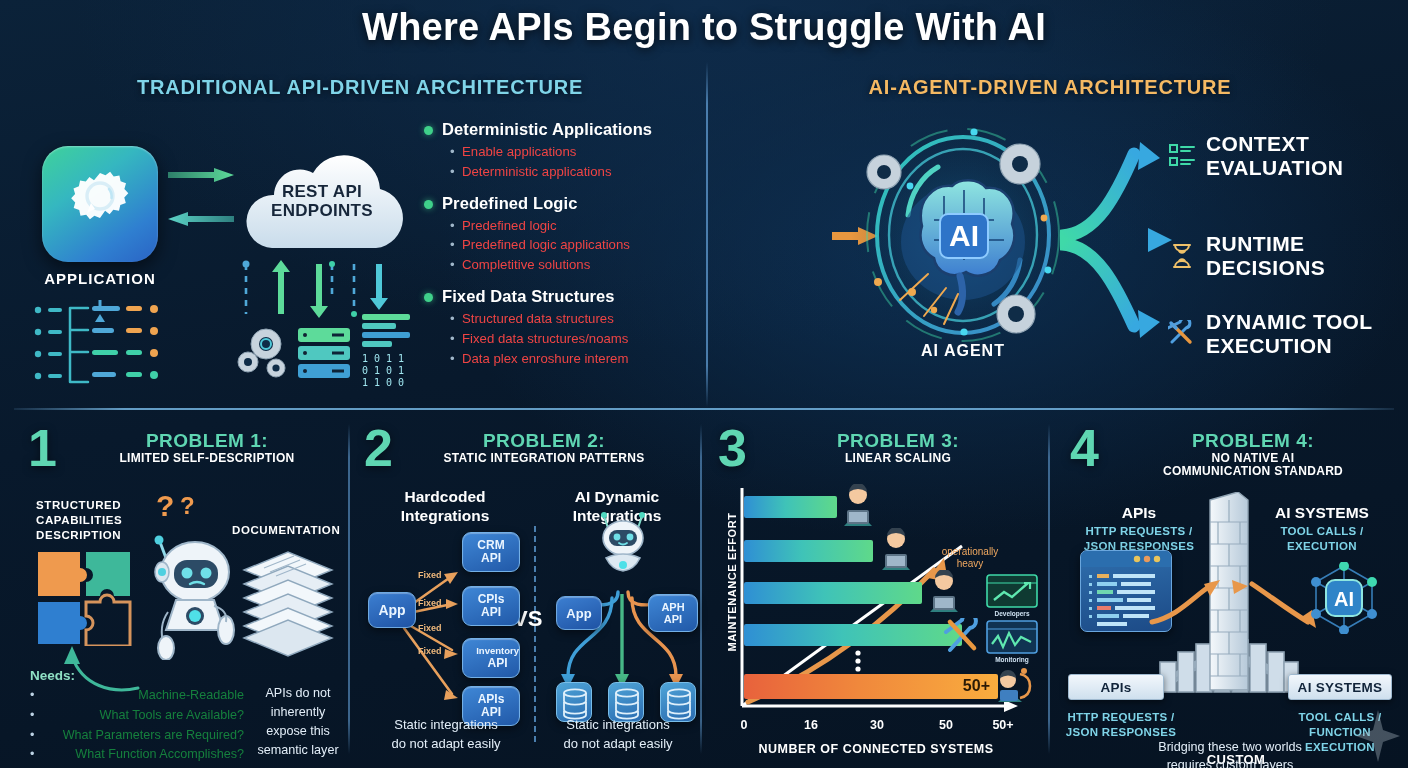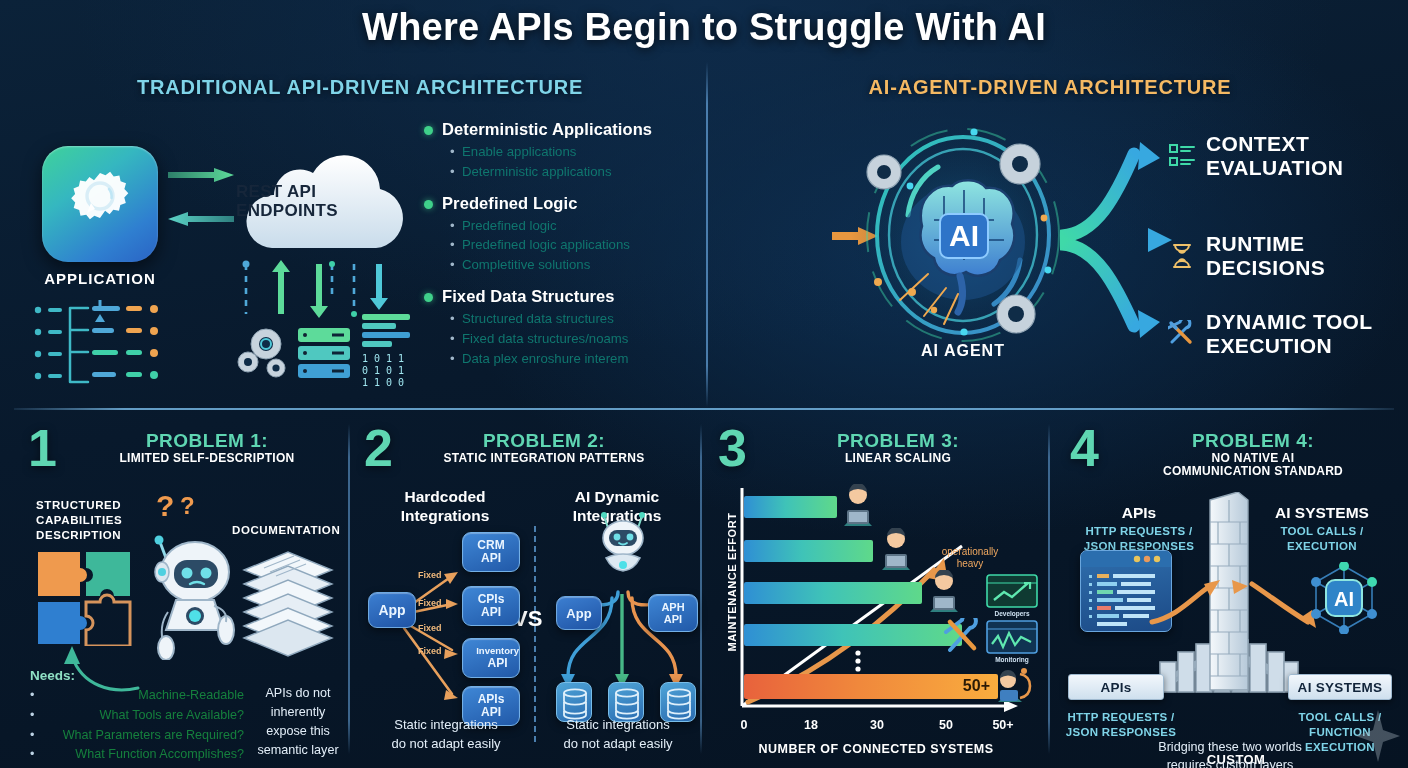--- a/index.html
+++ b/index.html
@@ -63,40 +63,40 @@
   .code-art { position:absolute; left:30px; top:300px; width:140px; height:96px; }
 
   .arrow-row { position:absolute; left:168px; top:168px; width:66px; height:14px; }
   .arrow-row2{ position:absolute; left:168px; top:212px; width:66px; height:14px; }
 
   
   .cloud {
     position:absolute; left:236px; top:148px; width:172px; height:110px;
   }
   .cloud-text {
-    position:absolute; left:236px; top:182px; width:172px; text-align:left;
+    position:absolute; left:236px; top:182px; width:172px; text-align:center;
     font-size:17px; font-weight:bold; color:#16263a; line-height:1.12; letter-spacing:.3px;
     text-shadow:none;
   }
   .stack-zone { position:absolute; left:236px; top:258px; width:180px; height:140px; }
 
   
   .blist { position:absolute; left:424px; top:120px; width:270px; }
   .bl-item { margin-bottom:12px; }
   .bl-head {
     font-size:16.5px; font-weight:bold; color:#ffffff; position:relative;
     padding-left:18px; letter-spacing:.1px;
   }
   .bl-dot {
     position:absolute; left:0; top:6px; width:9px; height:9px; border-radius:50%;
     background:#3fd08a; box-shadow:0 0 6px rgba(63,208,138,.65);
   }
   .bl-sub { padding-left:26px; margin-top:3px; }
   .bl-sub li {
-    list-style:none; font-size:13.2px; color:#0f766e; line-height:1.5; position:relative; padding-left:12px;
+    list-style:none; font-size:13.2px; color:#ef4444; line-height:1.5; position:relative; padding-left:12px;
   }
   .bl-sub li:before { content:"•"; position:absolute; left:0; color:#9fb6c9; }
 
   
   .query-label {
     position:absolute; left:712px; top:206px; width:120px; text-align:center;
     font-size:17px; font-weight:bold; color:#ffffff; line-height:1.2;
   }
   .query-arrow { position:absolute; left:832px; top:226px; width:46px; height:20px; }
   .brain-wrap { position:absolute; left:848px; top:120px; width:230px; height:230px; }
@@ -727,21 +727,21 @@
         <div class="bar-cap">50+</div>
       </div>
 
       <svg style="position:absolute; left:140px; top:172px;" width="20" height="24">
         <circle cx="10" cy="3" r="2.6" fill="#ffffff"></circle>
           <circle cx="10" cy="11" r="2.6" fill="#ffffff"></circle>
           <circle cx="10" cy="19" r="2.6" fill="#ffffff"></circle>
       </svg>
 
       <div class="tick" style="left:36px">0</div>
-      <div class="tick" style="left:103px">18</div>
+      <div class="tick" style="left:103px">16</div>
       <div class="tick" style="left:169px">30</div>
       <div class="tick" style="left:238px">50</div>
       <div class="tick" style="left:295px">50+</div>
 
       <div class="ops-note">
         <span>operationally</span><br><span>heavy</span>
       </div>
 
       <svg style="position:absolute;left:130px;top:6px;" width="40" height="44">
         <circle cx="20" cy="11" r="9" fill="#f4c9a0"></circle>

